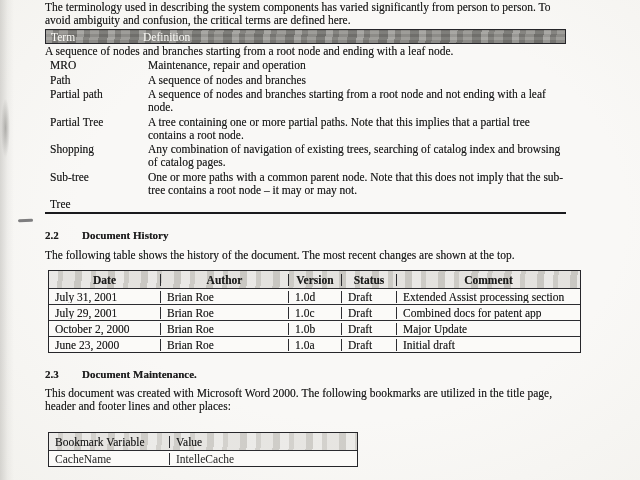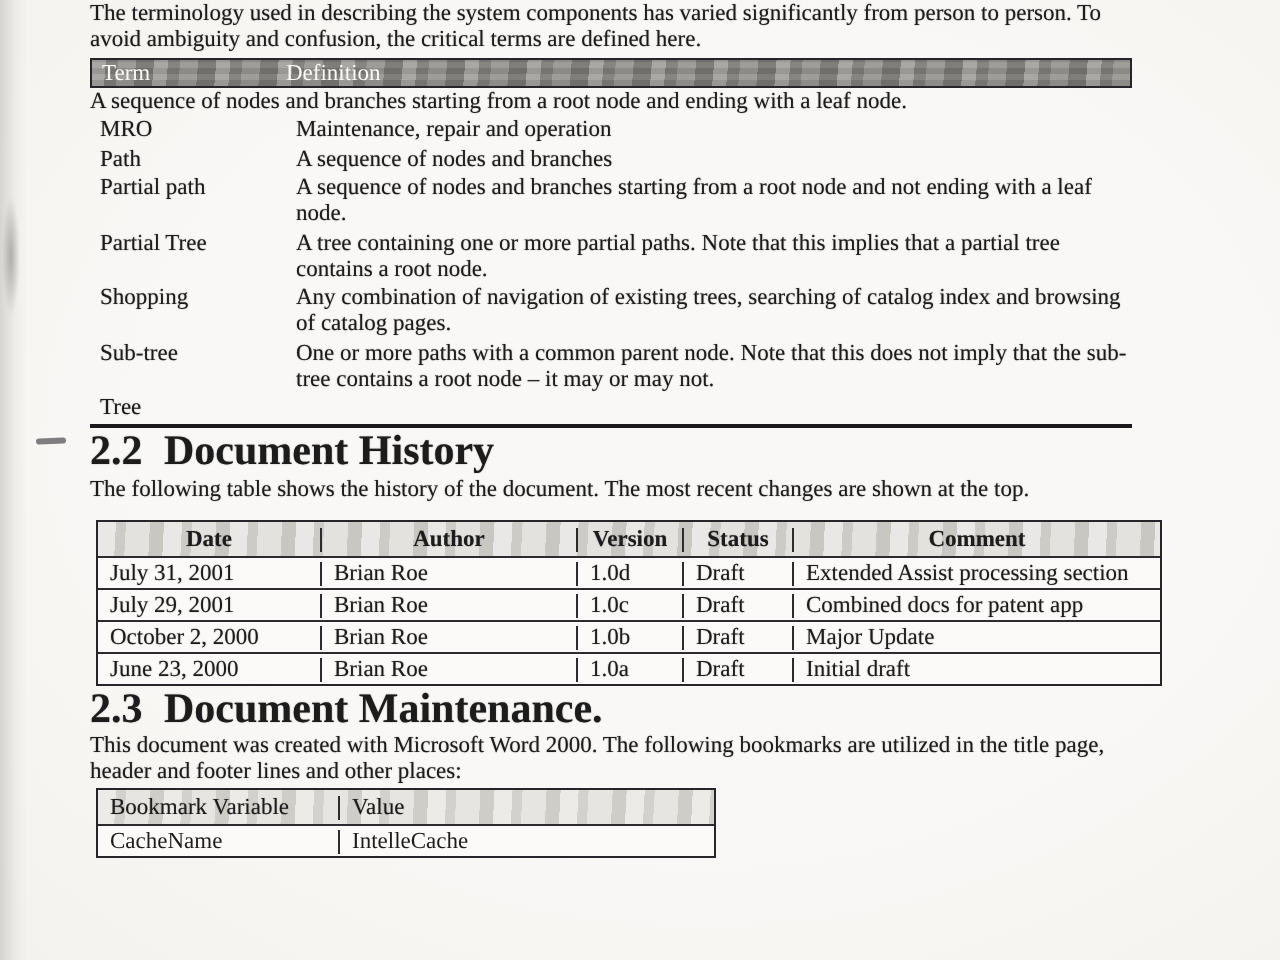--- a/index.html
+++ b/index.html
@@ -49,22 +49,22 @@
     color: #fbfaf6; font-size: 11.5px; text-shadow: none;
   }
   .th-term { width: 97px; padding-left: 5px; }
   .th-def  { flex: 1; }
   .term-row { display: flex; padding: 0.75px 0; }
   .td-term { width: 103px; padding-left: 5px; flex-shrink: 0; }
   .td-def  { width: 416px; }
 
   
   .section-heading {
-    display: flex; margin-top: 4px;
-    font-size: 21px; font-weight: bold; line-height: 15px;
+    display: flex; margin-top: 14px;
+    font-size: 11px; font-weight: bold; line-height: 15px;
     text-shadow: 0 0 0.6px rgba(35,35,35,0.6);
   }
   .h-num { width: 37px; flex-shrink: 0; }
   .section-intro { margin-top: 6px; width: 530px; }
   .section-intro-23 { margin-top: 5px; width: 527px; }
 
   
   .grid-table {
     margin-left: 3px; border: 1.3px solid #26262a;
     font-size: 11.5px;
@@ -76,21 +76,21 @@
     height: 17px; align-items: center; font-weight: bold; text-align: center;
     background-color: #d8d6d1;
     background-image: repeating-linear-gradient(93deg, rgba(255,255,255,0.45) 0 9px, rgba(0,0,0,0.05) 9px 14px, rgba(255,255,255,0.30) 14px 26px, rgba(0,0,0,0.07) 26px 33px);
     text-shadow: 0 0 0.5px rgba(35,35,35,0.5);
   }
   .data-row { height: 16px; align-items: center; border-top: 1px solid #2c2c30; }
   .cell { padding: 0 4px; overflow: hidden; white-space: nowrap; border-left: 1px solid #2c2c30; }
   .cell:first-child { border-left: none; }
   .data-row .cell { text-align: left; padding-left: 6px; text-shadow: 0 0 0.6px rgba(35,35,35,0.5); }
 
-  .bookmark-table { margin-top: 1px; width: 310px; }
+  .bookmark-table { margin-top: 19px; width: 310px; }
   .bm-cols { display: grid; grid-template-columns: 120px 1fr; }
   .bm-head {
     height: 17px; align-items: center; font-weight: normal;
     background-color: #dcdad5;
     background-image: repeating-linear-gradient(93deg, rgba(255,255,255,0.45) 0 9px, rgba(0,0,0,0.04) 9px 14px, rgba(255,255,255,0.30) 14px 26px, rgba(0,0,0,0.06) 26px 33px);
     text-shadow: 0 0 0.5px rgba(35,35,35,0.5);
   }
   .bm-head .cell, .bm-row .cell { text-align: left; padding-left: 6px; }
   .bm-row { height: 16px; align-items: center; border-top: 1px solid #2c2c30; }
 </style>

